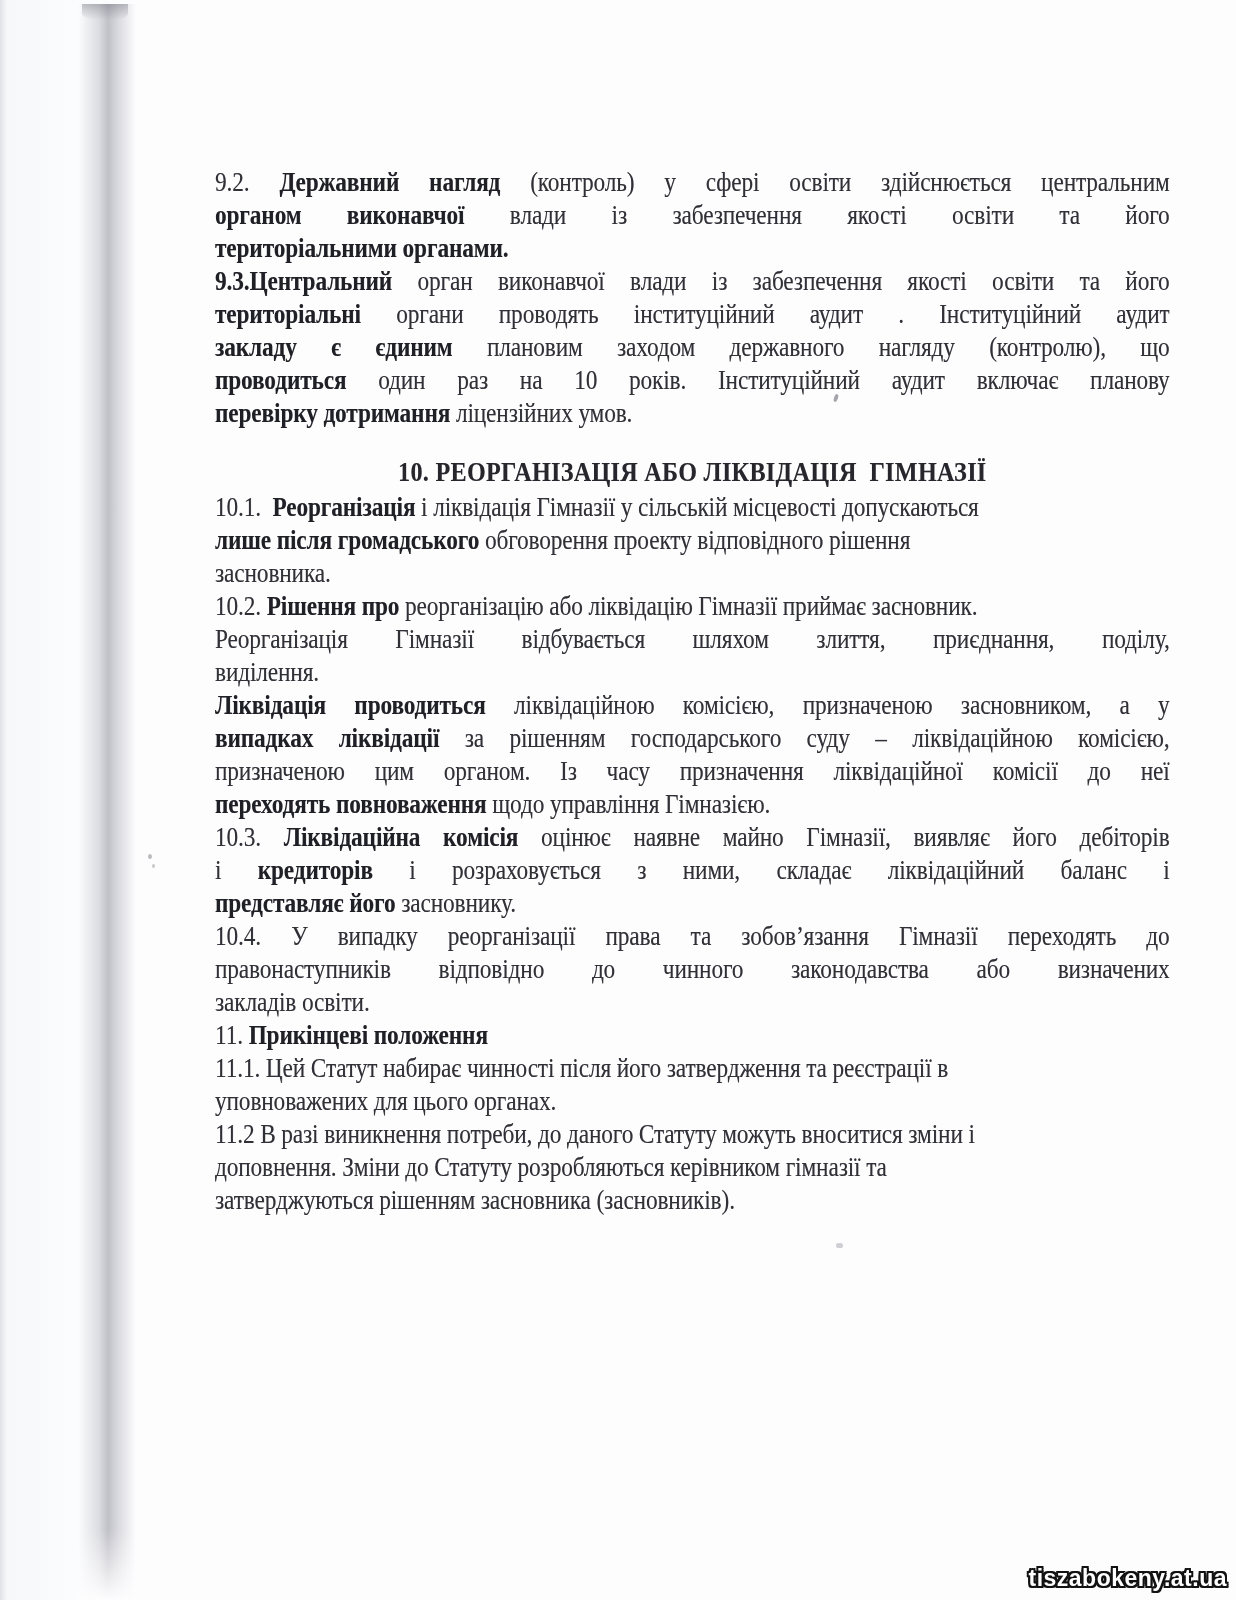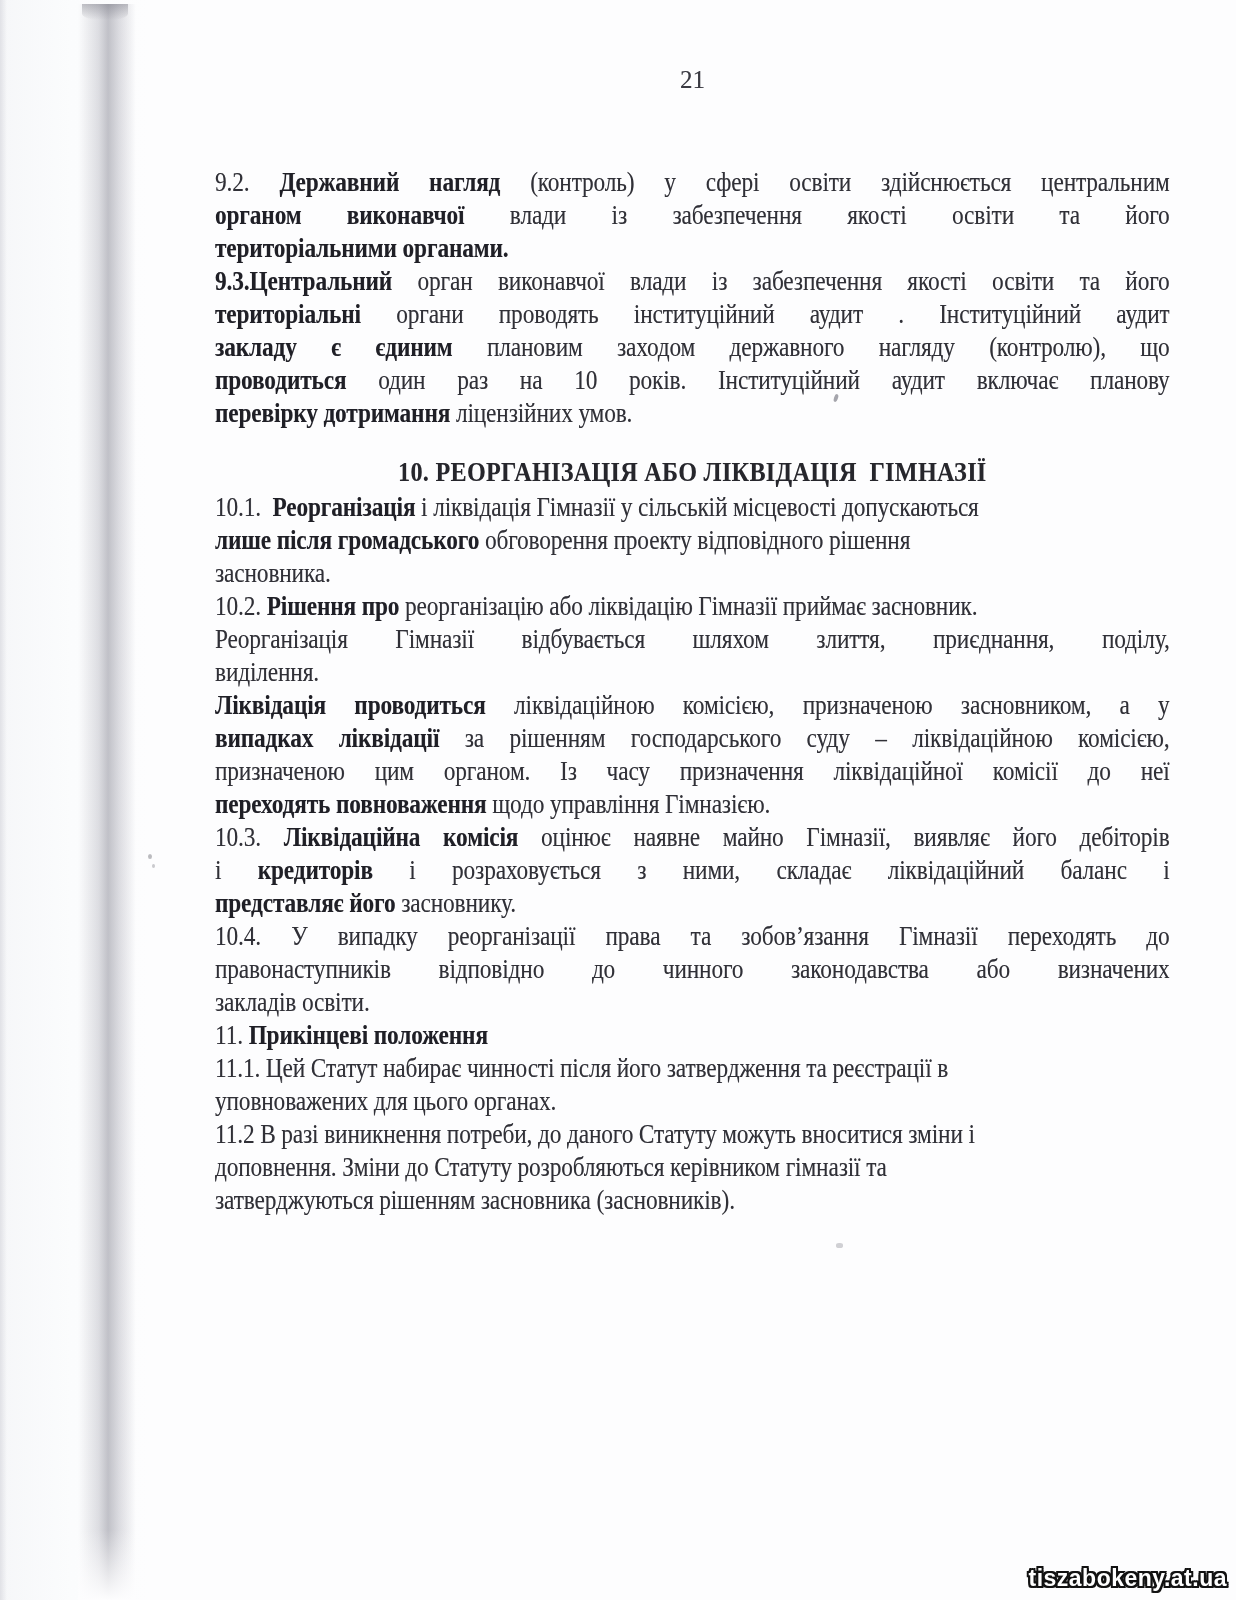--- a/index.html
+++ b/index.html
@@ -74,21 +74,20 @@
   .speck.s2{left:834px;top:394px;width:4px;height:8px;border-radius:2px/4px;transform:rotate(18deg);opacity:.6;}
   .speck.s3{left:836px;top:1243px;width:7px;height:5px;opacity:.3;border-radius:40%;}
 </style>
 </head>
 <body>
 
 <div class="page">
   <div class="edge-line"></div>
   <div class="scan-band"></div>
 
-  <div class="page-number">21</div>
 
   <div class="text-block">
       <div class="para">
         <div class="line just"><span>9.2. </span><span class="b">Державний нагляд </span><span>(контроль) у сфері освіти здійснюється центральним</span></div>
         <div class="line just"><span class="b">органом виконавчої </span><span>влади із забезпечення якості освіти та його</span></div>
         <div class="line"><span class="b">територіальними органами.</span></div>
       </div>
       <div class="para">
         <div class="line just"><span class="b">9.3.Центральний </span><span>орган виконавчої влади із забезпечення якості освіти та його</span></div>
         <div class="line just"><span class="b">територіальні </span><span>органи проводять інституційний аудит . Інституційний аудит</span></div>

